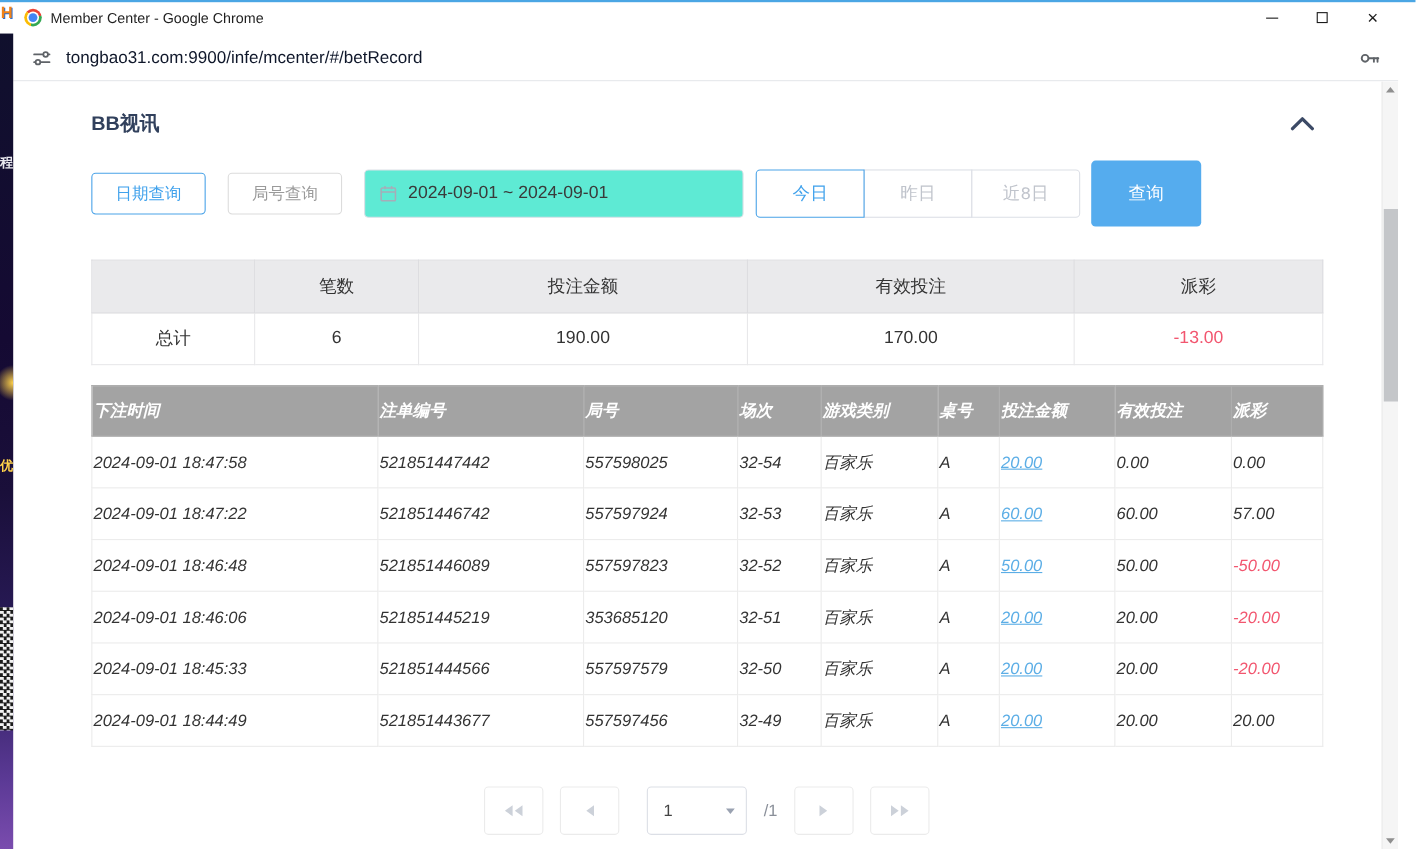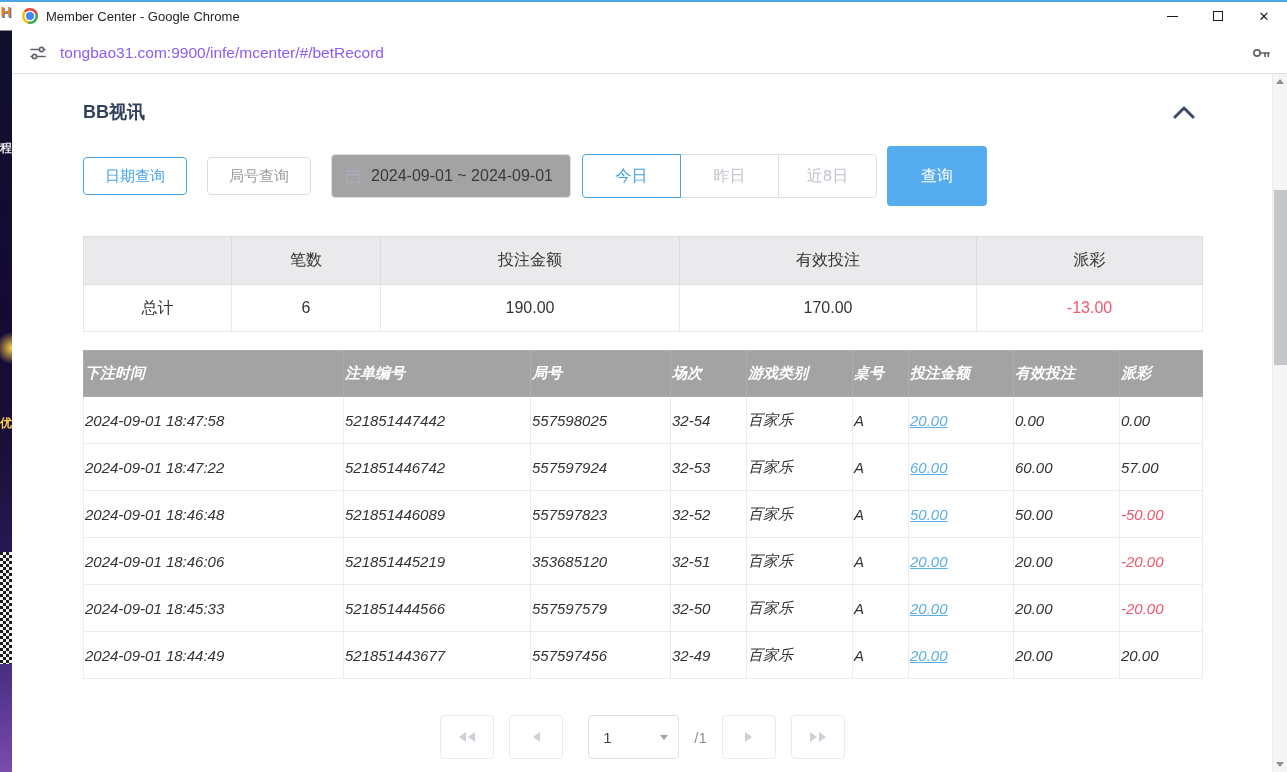--- a/index.html
+++ b/index.html
@@ -21,40 +21,40 @@
   .frag-cheng { top:140px; color:#e8e8ee; font-size:12px; }
   .frag-glow { top:330px; height:36px; background:radial-gradient(circle at 100% 50%, #ffd24a 0%, rgba(255,210,74,0) 75%); }
   .frag-you { top:415px; color:#ffd24a; font-size:12px; }
   .frag-qr {
     top:552px; height:112px;
     background-image:repeating-conic-gradient(#f2f2f2 0% 25%, #1c1c1c 0% 50%);
     background-size:6px 6px;
   }
 
   
-  .chrome-window { position:absolute; left:12px; top:0; right:0; height:772px; display:flex; flex-direction:column; background:#fff; }
+  .chrome-window { position:absolute; left:12px; top:0; right:16px; height:772px; display:flex; flex-direction:column; background:#fff; }
 
   .titlebar { height:32px; display:flex; align-items:center; padding-left:10px; background:#fff; flex:none; }
   .chrome-icon {
     width:16px; height:16px; border-radius:50%; flex:none; position:relative;
     background:conic-gradient(from -45deg,#ea4335 0 120deg,#4285f4 0 121deg,#34a853 121deg 240deg,#fbbc05 240deg 360deg);
   }
   .chrome-icon::after {
     content:""; position:absolute; left:4px; top:4px; width:8px; height:8px; border-radius:50%;
     background:#4285f4; box-shadow:0 0 0 1.5px #fff;
   }
   .titlebar .title { margin-left:8px; font-size:13px; color:#1f1f1f; }
   .win-controls { margin-left:auto; display:flex; height:32px; }
   .win-btn { width:46px; height:32px; display:flex; align-items:center; justify-content:center; }
   .glyph-min { width:11px; height:1px; background:#1a1a1a; display:block; }
   .glyph-max { width:10px; height:10px; border:1px solid #1a1a1a; display:block; }
   .glyph-close { font-size:13px; color:#1a1a1a; line-height:1; }
 
   .toolbar { height:42px; display:flex; align-items:center; padding:0 14px 0 16px; gap:12px; background:#fff; border-bottom:1px solid #dfe1e5; flex:none; }
-  .toolbar .url { font-size:15.5px; color:#8b5cf6; }
+  .toolbar .url { font-size:15.5px; color:#0f172a; }
   .icon-svg { display:block; }
 
   .content { position:relative; flex:1; background:#fff; overflow:hidden; }
 
   
   .scroll-track { position:absolute; right:0; top:0; bottom:0; width:15px; background:#f5f5f5; border-left:1px solid #ebebeb; z-index:4; }
   .scroll-btn { position:absolute; left:0; width:14px; height:15px; display:flex; align-items:center; justify-content:center; }
   .scroll-btn.up { top:0; }
   .scroll-btn.down { bottom:0; }
   .s-tri-up { width:0; height:0; border-left:4px solid transparent; border-right:4px solid transparent; border-bottom:5px solid #8f8f8f; }
@@ -63,21 +63,21 @@
 
   .inner { padding:26px 0 0 71px; width:1190px; }
 
   .section-head { display:flex; align-items:center; justify-content:space-between; width:1112px; margin-bottom:22px; }
   .section-head h2 { margin:0; font-size:18px; font-weight:bold; color:#31405c; }
 
   .filters { display:flex; align-items:center; margin-bottom:30px; }
   .btn { height:38px; padding:0 21px; border-radius:4px; font-size:15px; background:#fff; cursor:pointer; font-family:inherit; }
   .outline-blue { border:1px solid #4aa3e8; color:#41a2ec; }
   .outline-gray { border:1px solid #dcdcdc; color:#9a9a9a; margin-left:20px; }
-  .date-input { margin-left:20px; width:240px; height:44px; border:1px solid #dcdfe6; border-radius:4px; display:flex; align-items:center; padding:0 13px; gap:10px; font-size:16px; color:#3a3a3a; background:#a3a3a3; }
+  .date-input { margin-left:20px; width:345px; height:44px; border:1px solid #dcdfe6; border-radius:4px; display:flex; align-items:center; padding:0 13px; gap:10px; font-size:16px; color:#3a3a3a; background:#5eead4; }
   .btn-group { margin-left:11px; display:flex; }
   .seg { width:99px; height:44px; border:1px solid #dcdfe6; background:#fff; color:#c0c4cc; font-size:16px; margin-left:-1px; cursor:pointer; font-family:Liberation Mono, monospace; position:relative; }
   .seg:first-child { border-radius:4px 0 0 4px; margin-left:0; }
   .seg:last-child { border-radius:0 4px 4px 0; }
   .seg.active { color:#41a2ec; border-color:#4aa3e8; z-index:2; }
   .solid-blue { margin-left:10px; width:100px; height:60px; background:#55acee; color:#fff; border:none; border-radius:4px; font-size:16px; cursor:pointer; font-family:inherit; }
 
   table { border-collapse:collapse; table-layout:fixed; }
   .summary { width:1119px; margin-bottom:18px; font-size:16px; text-align:center; }
   .summary th { background:#eaeaec; height:48px; font-weight:400; color:#333; border:1px solid #dddde0; }

